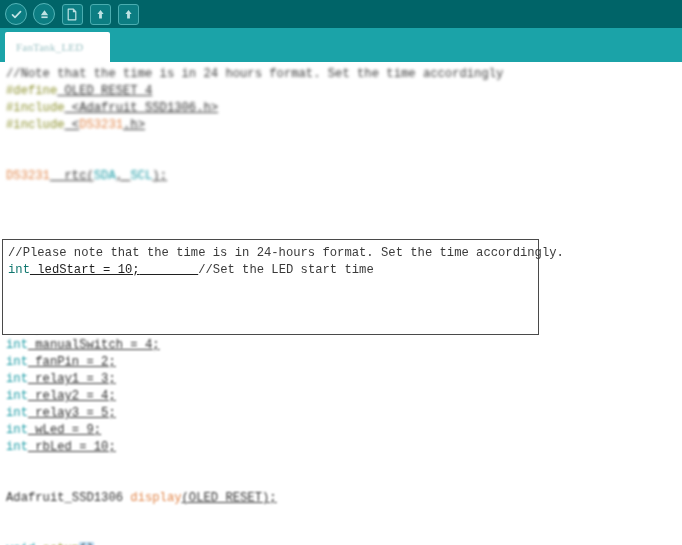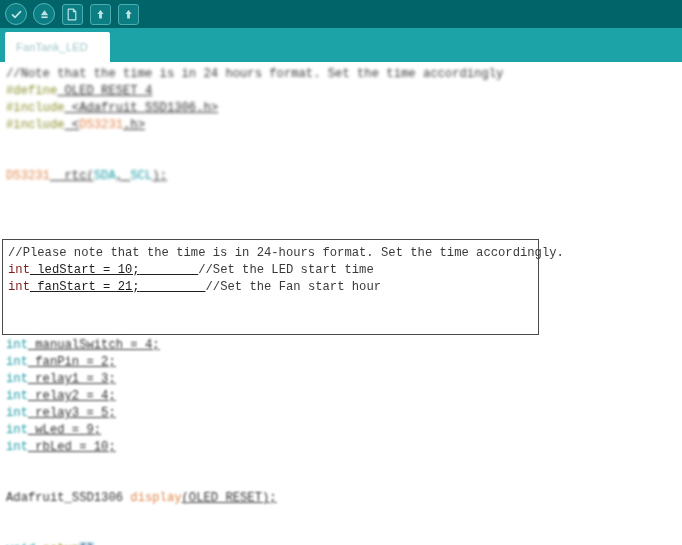--- a/index.html
+++ b/index.html
@@ -74,21 +74,21 @@
     display: flex;
     align-items: center;
     padding-left: 11px;
     box-sizing: border-box;
   }
   #tab-active-label {
     font-size: 11px;
     color: #9fc4c6;
     letter-spacing: 0.2px;
     filter: blur(0.9px);
-    font-family: Liberation Sans, sans-serif;
+    font-family: Liberation Serif, serif;
   }
 
   
   #editor {
     position: relative;
     background: #ffffff;
     height: 483px;
     padding-top: 4px;
     box-sizing: border-box;
     font-family: "Liberation Mono", monospace;
@@ -127,21 +127,21 @@
     box-sizing: border-box;
     padding-top: 5px;
     z-index: 5;
   }
   #highlight-box .code-line {
     height: 17px;
     line-height: 17px;
     padding-left: 5px;
   }
   #highlight-box .c-comment { color: #3a3a3a; }
-  #highlight-box .c-kw { color: #7f1d1d; }
+  #highlight-box .c-kw { color: #0f766e; }
   #highlight-box .c-plain { color: #1f1f1f; }
 
   .spacer-line { height: 17px; }
 </style>
 </head>
 <body>
 
 <div id="toolbar">
 
   <div class="tb-btn round">
@@ -210,21 +210,20 @@
   <div class="code-line blurred"><span class="c-class">DS3231</span><span class="c-plain">  rtc(</span><span class="c-const">SDA</span><span class="c-plain">, </span><span class="c-const">SCL</span><span class="c-plain">);</span></div>
 
   <div class="spacer-line"></div>
 
   <div id="highlight-box">
     <div class="code-line"><span class="c-comment">//Please note that the time is in 24-hours format. Set the time accordingly.</span></div>
 
     <div class="code-line"><span class="c-kw">int</span><span class="c-plain"> ledStart = 10;</span><span class="c-plain">        </span><span class="c-comment">//Set the LED start time</span></div>
 
 
-    <div class="code-line"><span class="c-kw">int</span><span class="c-plain"> fanStart = 21;</span><span class="c-plain">         </span><span class="c-comment">//Set the Fan start hour</span></div>
 
   </div>
 
   <div style="height:101px"></div>
 
   <div class="code-line blurred-soft"><span class="c-kw">int</span><span class="c-plain"> minutes,hours;</span></div>
 
   <div class="code-line blurred-soft"><span class="c-kw">int</span><span class="c-plain"> potPin = A0;</span></div>
 
   <div class="code-line blurred-soft"><span class="c-kw">int</span><span class="c-plain"> manualSwitch = 4;</span></div>

